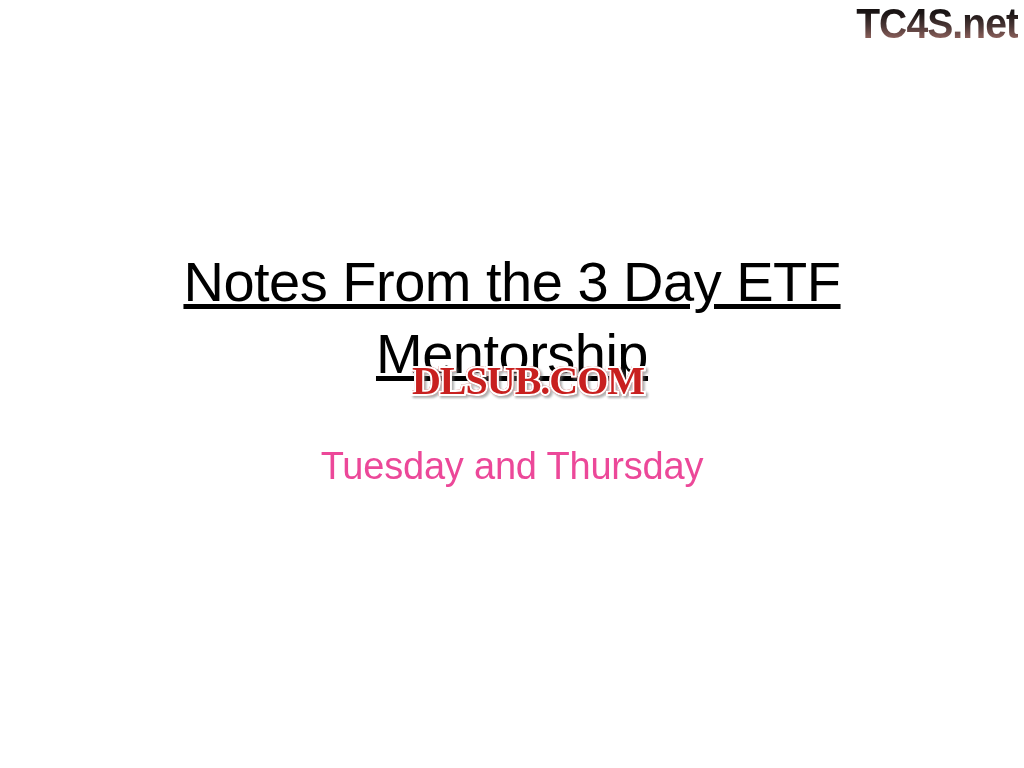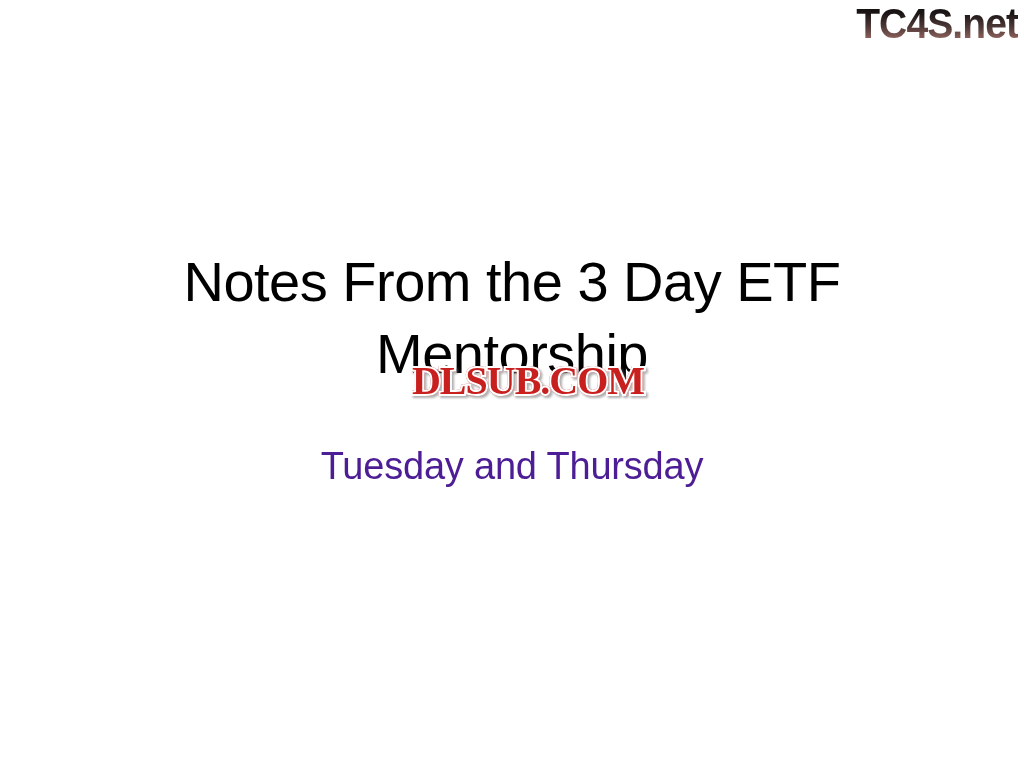--- a/index.html
+++ b/index.html
@@ -44,20 +44,21 @@
     user-select: none;
   }
 
   
   .title-block {
     position: absolute;
     left: 0;
     right: 0;
     top: 246px;
     text-align: center;
+    text-decoration: underline;
   }
 
   .title-line {
     font-family: "Liberation Sans", sans-serif;
     font-weight: 400;
     font-size: 56px;
     line-height: 72px;
     color: #000000;
     letter-spacing: -0.5px;
     white-space: nowrap;
@@ -67,21 +68,21 @@
   .subtitle {
     position: absolute;
     left: 0;
     right: 0;
     top: 443px;
     text-align: center;
     font-family: "Liberation Sans", sans-serif;
     font-weight: 400;
     font-size: 38px;
     line-height: 46px;
-    color: #4c1d95;
+    color: #ec4899;
     letter-spacing: -0.2px;
     white-space: nowrap;
   }
 
   
   .dlsub-watermark {
     position: absolute;
     left: 50%;
     top: 360px;
     transform: translateX(-50%);

